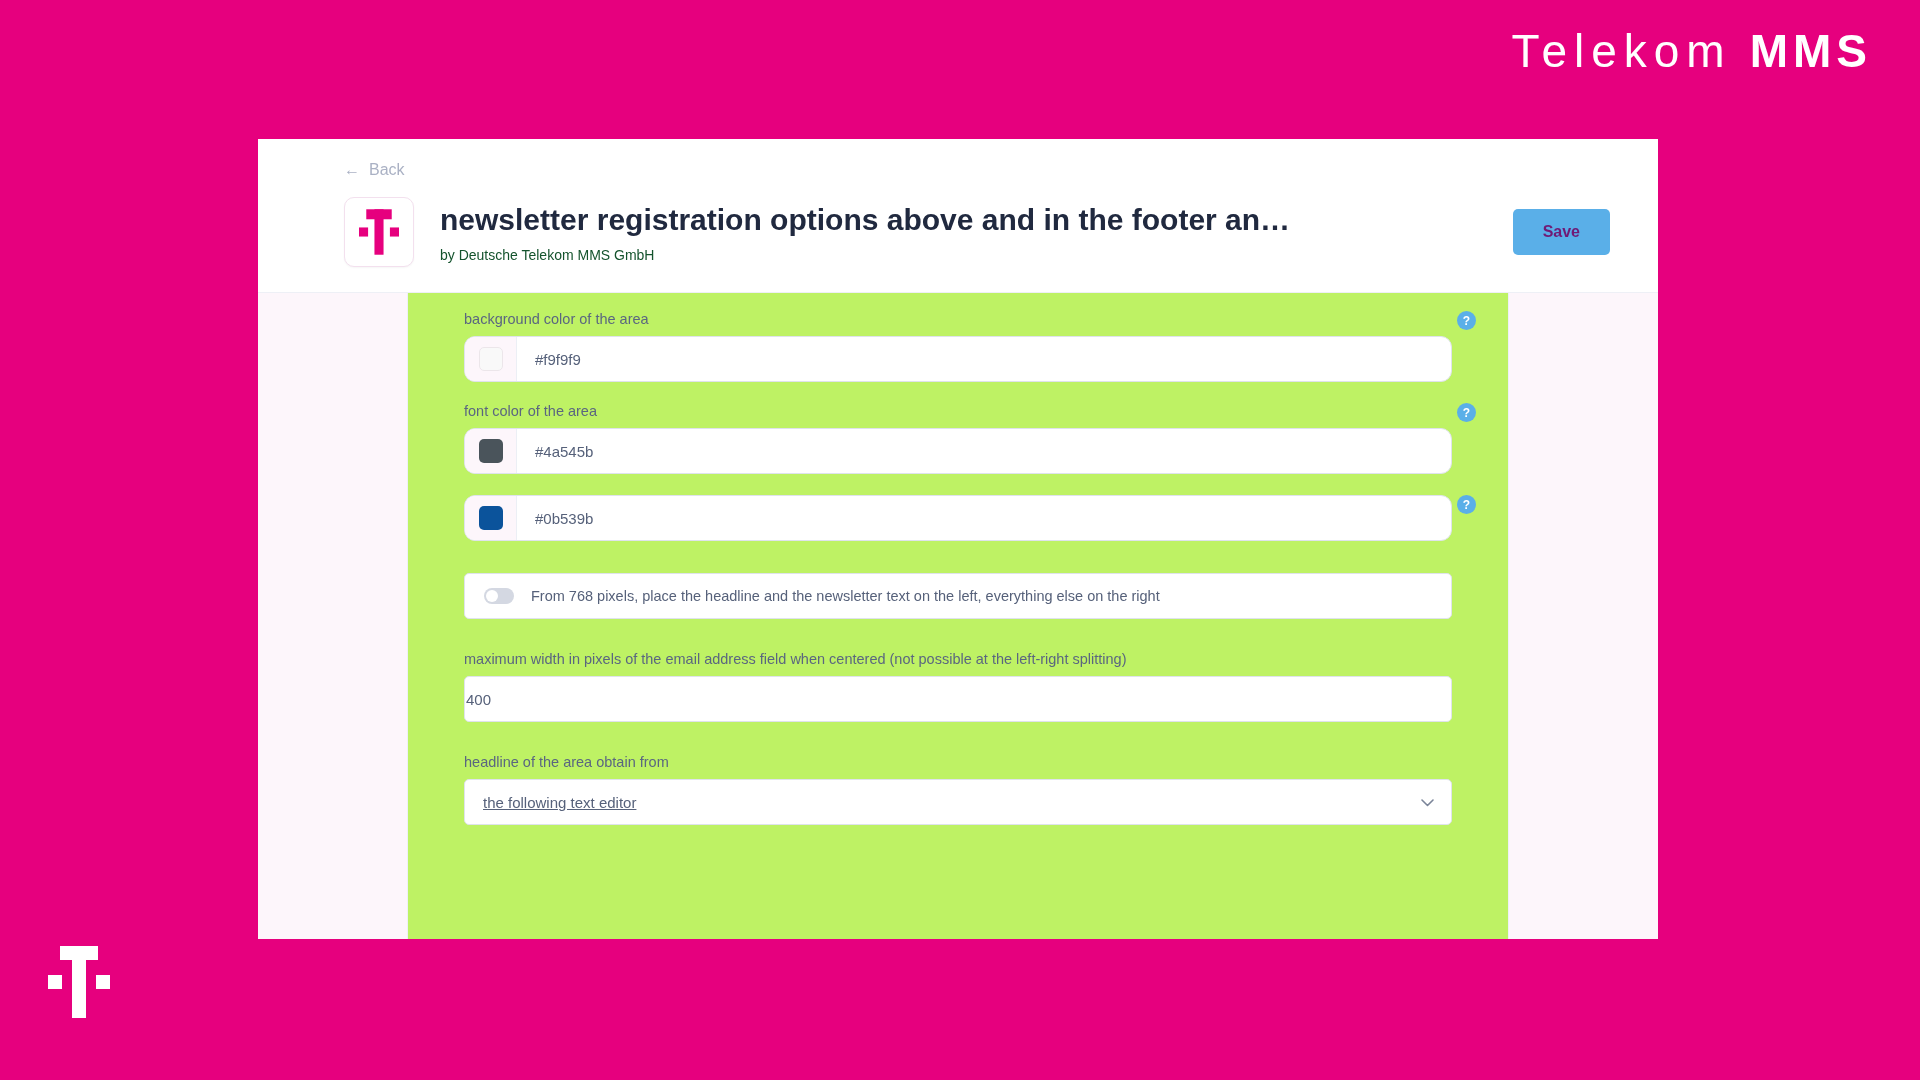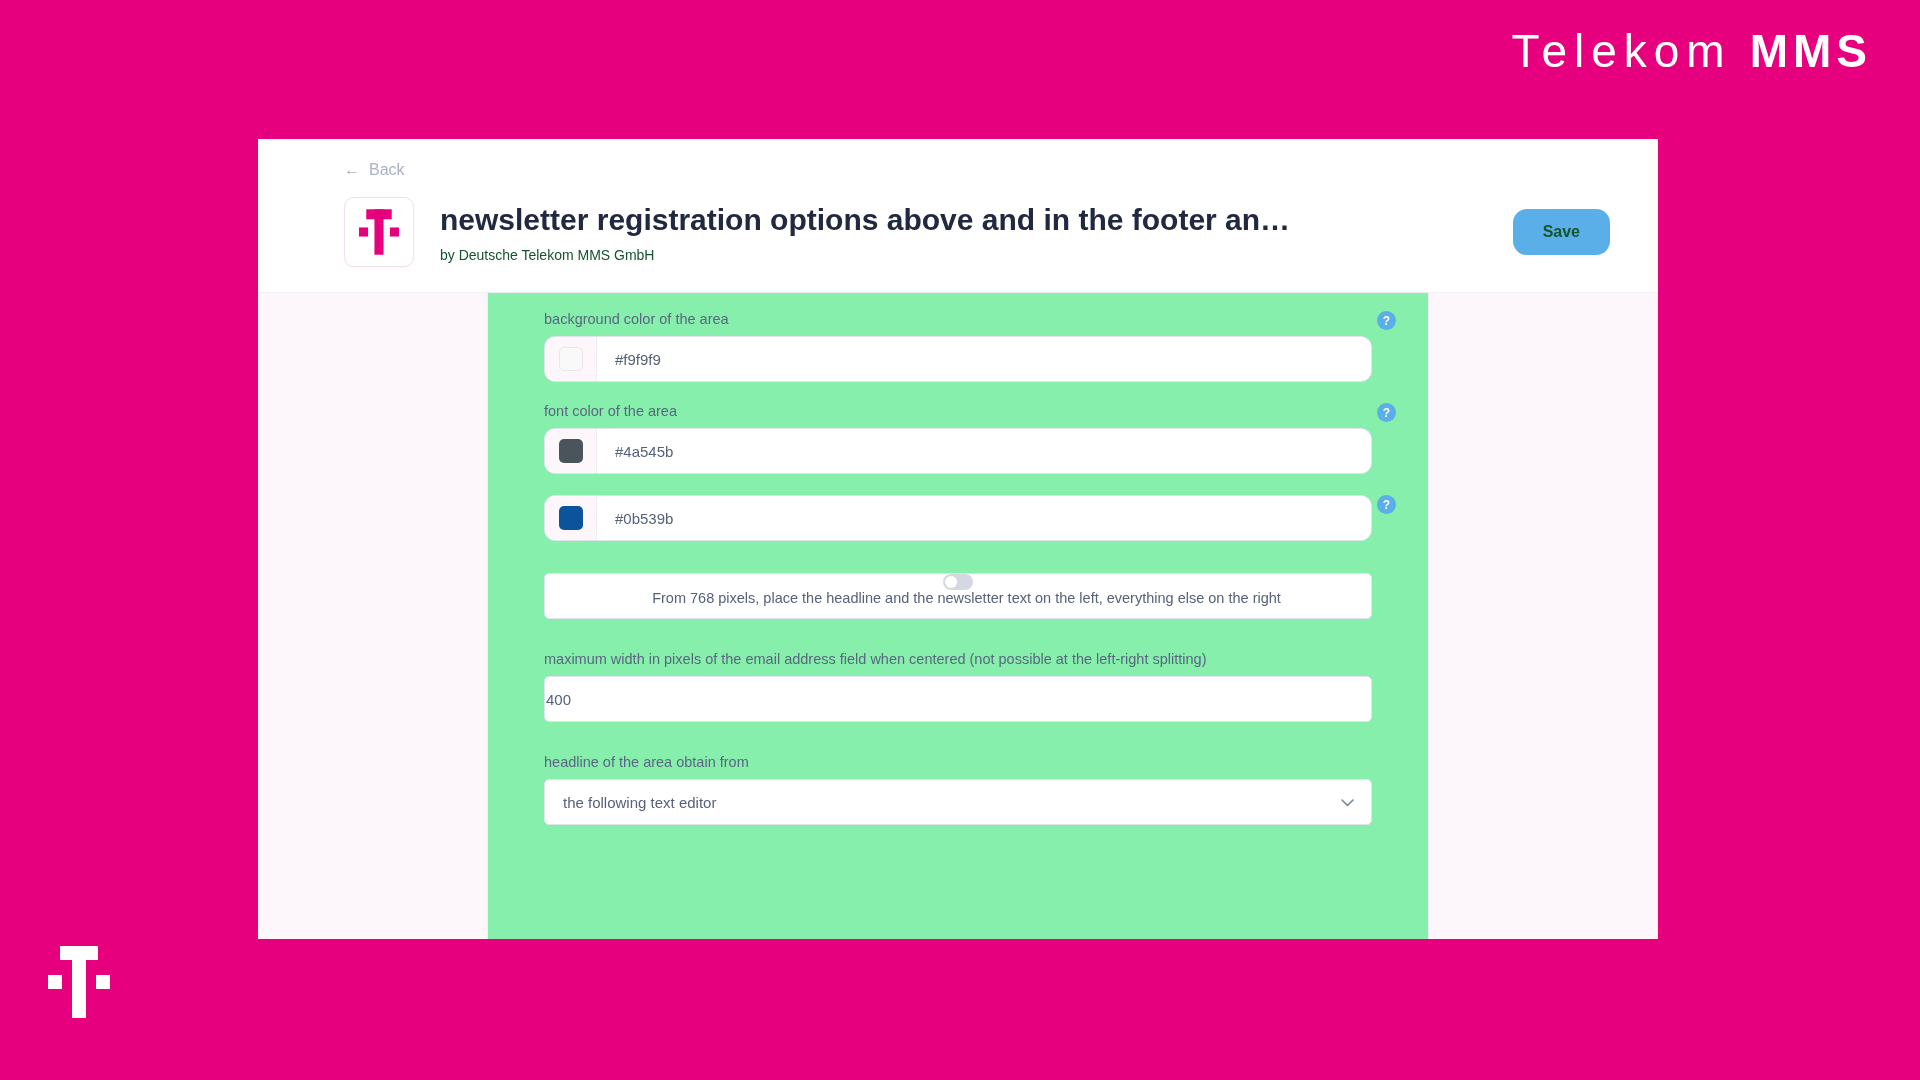--- a/index.html
+++ b/index.html
@@ -102,43 +102,43 @@
     text-overflow: ellipsis;
   }
   .header-sub {
     font-size: 14px;
     color: #14532d;
     margin-top: 8px;
   }
   .save-btn {
     flex: none;
     background: #5aafe8;
-    color: #14532d;
+    color: #701a75;
     font-size: 16px;
     font-weight: 700;
     border: none;
-    border-radius: 14px;
+    border-radius: 5px;
     padding: 14px 30px;
     cursor: pointer;
     font-family: "Liberation Sans", sans-serif;
   }
 
   
   .card-body {
     flex: 1 1 auto;
     display: flex;
     background: #fdf6fb;
     border-top: 1px solid #eef0f6;
     overflow: hidden;
   }
   .gutter { flex: 1 1 auto; background: #fdf6fb; }
   .form-col {
-    width: 942px;
-    flex: none;
-    background: #86efac;
+    width: 1102px;
+    flex: none;
+    background: #bef264;
     border-left: 1px solid #eef0f6;
     border-right: 1px solid #eef0f6;
     padding: 18px 56px 0 56px;
   }
 
   .field { margin-bottom: 21px; position: relative; }
   .field-label {
     font-size: 14.5px;
     color: #5a6680;
     margin-bottom: 9px;
@@ -209,21 +209,20 @@
   
   .toggle-row {
     display: flex;
     align-items: center;
     height: 46px;
     border: 1px solid #dfe3ec;
     border-radius: 5px;
     background: #ffffff;
     padding: 0 19px;
     margin-bottom: 21px;
-    flex-direction: column;
   }
   .switch {
     width: 30px; height: 16px;
     border-radius: 9px;
     background: #d4d8e2;
     position: relative;
     flex: none;
     cursor: pointer;
     transition: background .15s;
   }
@@ -249,20 +248,21 @@
     height: 46px;
     border: 1px solid #dfe3ec;
     border-radius: 5px;
     background: #ffffff;
     display: flex;
     align-items: center;
     padding: 16px 18px;
     font-size: 15px;
     color: #56617a;
     cursor: pointer;
+    text-decoration: underline;
   }
   .select-chevron {
     position: absolute;
     right: 18px; top: 50%;
     transform: translateY(-50%);
     pointer-events: none;
     color: #7b8599;
   }
 </style>
 </head>

